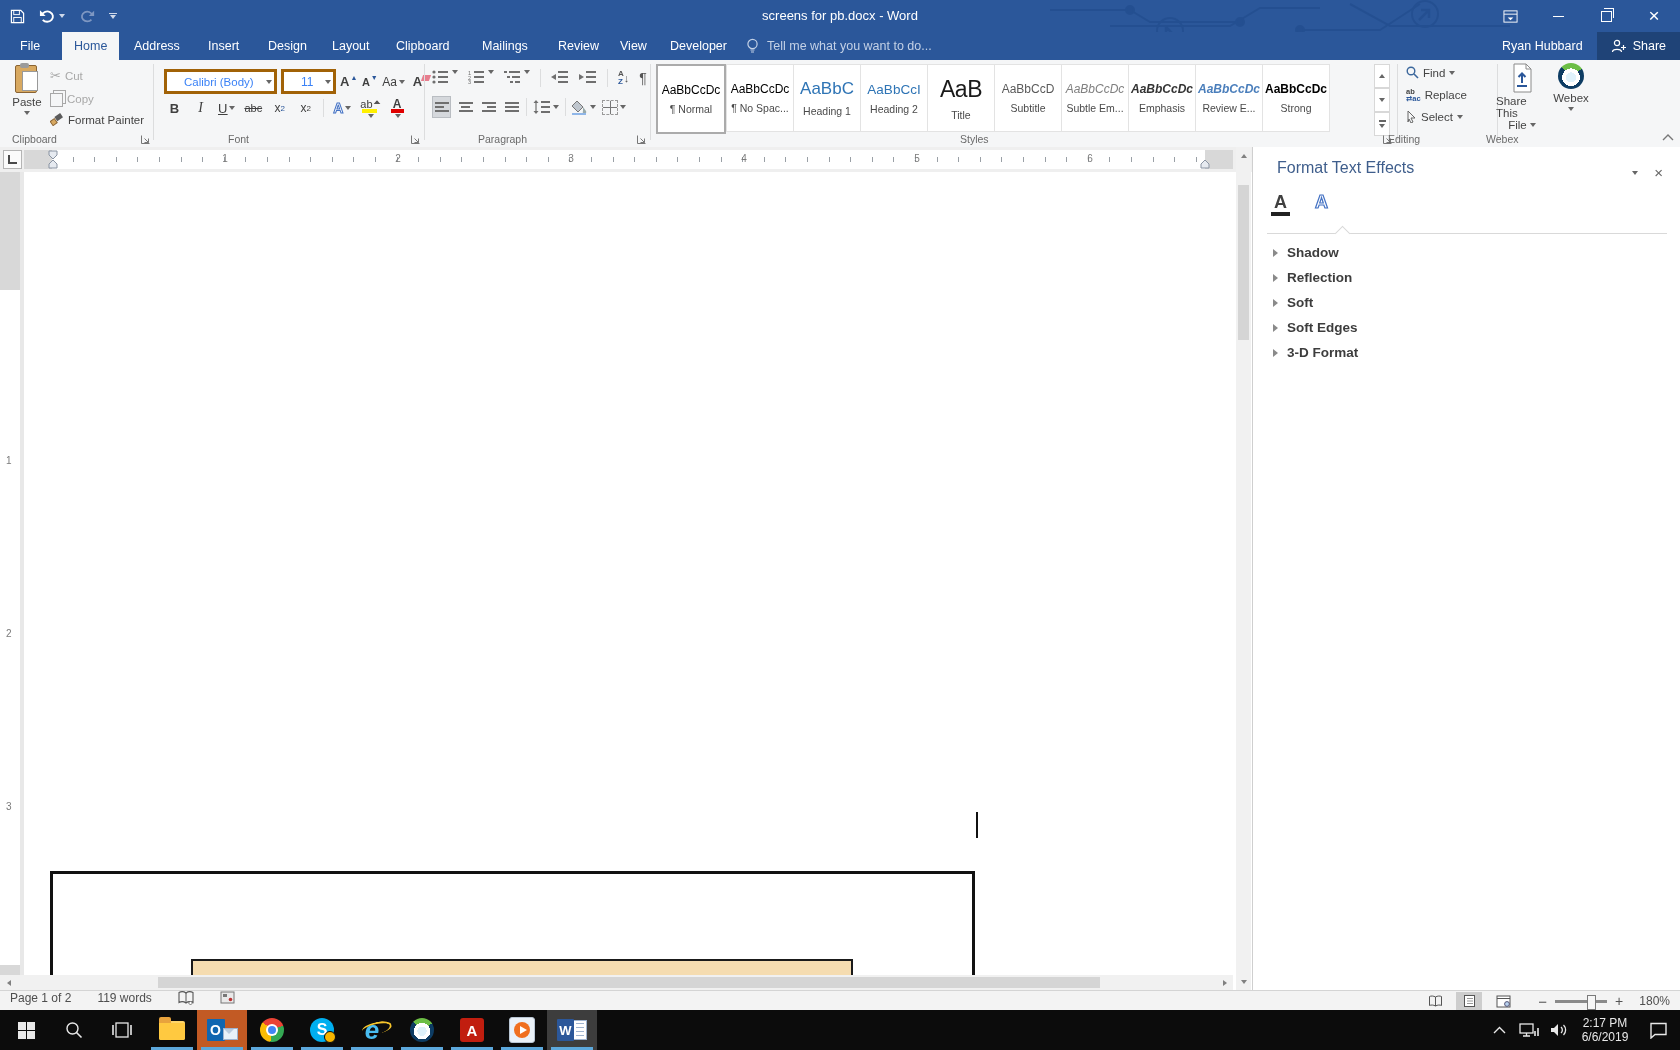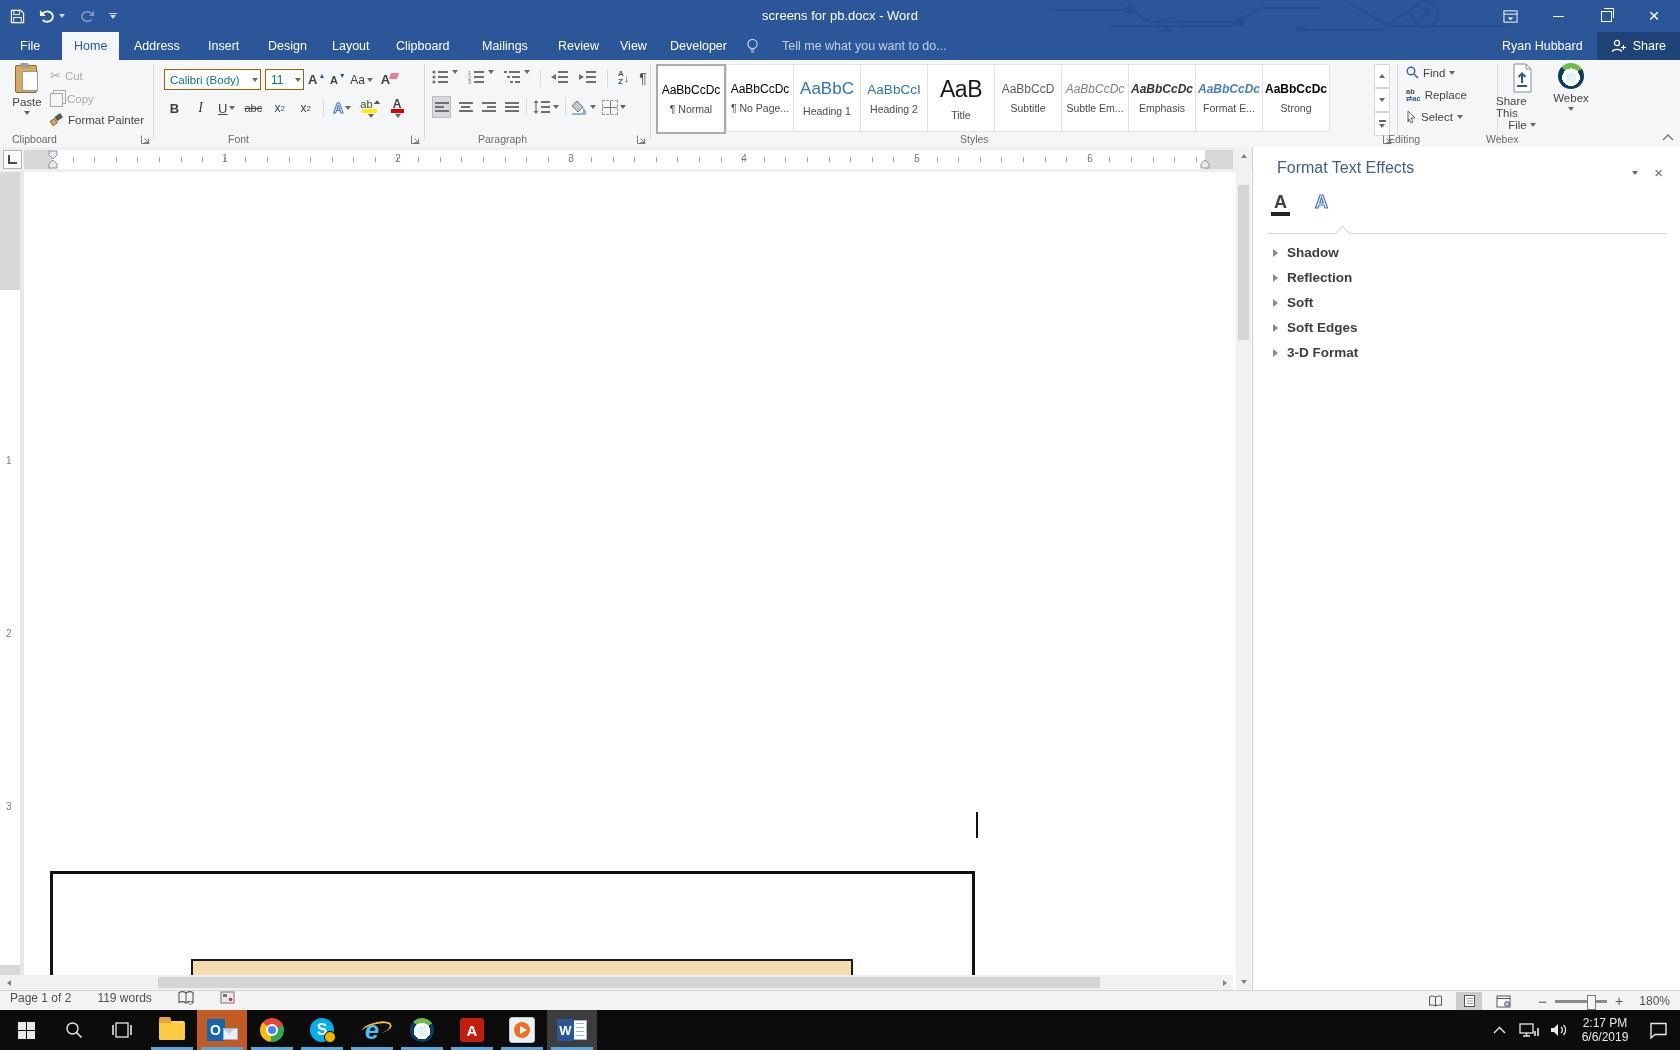--- a/index.html
+++ b/index.html
@@ -15,34 +15,34 @@
   .apptitle{left:0;top:0;width:1680px;height:32px;text-align:center;line-height:32px;font-size:13px;color:#fff;}
   .winctl{top:0;height:32px;display:flex;align-items:center;justify-content:center;width:36px;color:#fff;}
   .ctl-min-bar{width:11px;height:1px;background:#fff;display:block;}
   .ctl-restore{width:9px;height:9px;border:1px solid #fff;position:relative;background:transparent;}
   .ctl-restore:before{content:"";position:absolute;left:2px;top:-4px;width:9px;height:9px;border:1px solid #fff;border-bottom:none;border-left:none;}
   .deco{left:1050px;top:0;width:460px;height:32px;overflow:hidden;opacity:.55;}
   
   .tabrow{left:0;top:32px;width:1680px;height:28px;background:#2B579A;color:#fff;font-size:12.5px;}
   .tab{position:absolute;top:0;height:28px;line-height:28px;padding:0 12px;}
   .tab.active{background:#F5F6F7;color:#2B579A;}
-  .tellme{position:absolute;top:0;height:28px;line-height:28px;color:#C3D1E6;display:flex;align-items:center;gap:23px;}
+  .tellme{position:absolute;top:0;height:28px;line-height:28px;color:#C3D1E6;display:flex;align-items:center;gap:8px;}
   .user-share{position:absolute;right:0;top:0;height:28px;display:flex;align-items:center;}
   .username{margin-right:14px;font-size:12.5px;color:#fff;}
   .sharebtn{height:28px;background:#1F4377;display:flex;align-items:center;gap:6px;padding:0 14px;color:#fff;font-size:12.5px;}
   
   .ribbon{left:0;top:60px;width:1680px;height:87px;background:#F5F6F7;border-bottom:1px solid #D2D2D2;font-size:12px;color:#444;}
   .gsep{position:absolute;top:4px;height:76px;width:1px;background:#DCDDDE;}
   .glabel{position:absolute;top:73px;width:120px;font-size:10.5px;color:#6a6a6a;}
   .launcher{position:absolute;top:74px;width:11px;height:11px;}
   .launcher svg{display:block;}
   .bigbtn{position:absolute;top:3px;display:flex;flex-direction:column;align-items:center;font-size:11.5px;color:#444;}
   .smallrow{position:absolute;display:flex;align-items:center;gap:4px;font-size:11.5px;}
   .grayed{color:#A8A8A8;}
-  .combo{display:flex;align-items:center;background:#fff;border:1px solid #a16207;height:19px;font-size:12px;padding:0 2px 0 5px;color:#0f766e;}
+  .combo{display:flex;align-items:center;background:#fff;border:3px solid #a16207;height:19px;font-size:12px;padding:0 2px 0 17px;color:#3b82f6;}
   .combo .caret{border-top-color:#666;margin-left:4px;}
   .fbtn{display:flex;align-items:center;justify-content:center;height:20px;min-width:17px;color:#404040;}
   .fbtn .caret{border-top-color:#666;margin-left:2px;}
   .active-tgl{background:#D5D8DC;border:1px solid #B9BDC2;}
   .bar3{display:block;}
   .bar3 i{display:block;height:2px;margin:2px 0;background:#6f6f6f;}
   
   .stylecell{position:absolute;top:4px;width:66px;height:66px;background:#fff;border:1px solid #E3E3E3;border-right:none;display:flex;flex-direction:column;align-items:center;justify-content:center;}
   .stylecell.sel{border:2px solid #ABABAB;}
   .stylecell .nm{font-size:10.5px;color:#4a4a4a;margin-top:6px;}
@@ -461,21 +461,21 @@
         </svg>
       </span>
     <span class="gsep" style="left:650px;"></span>
 
     <div class="stylecell sel" style="left:656px;">
         <span style="font-size:12px;color:#000;">AaBbCcDc</span>
         <span class="nm">¶ Normal</span>
       </div>
     <div class="stylecell" style="left:726px;">
         <span style="font-size:12px;color:#000;">AaBbCcDc</span>
-        <span class="nm">¶ No Page...</span>
+        <span class="nm">¶ No Spac...</span>
       </div>
     <div class="stylecell" style="left:793px;">
         <span style="font-size:17px;color:#2E74B5;">AaBbC</span>
         <span class="nm">Heading 1</span>
       </div>
     <div class="stylecell" style="left:860px;">
         <span style="font-size:13.5px;color:#2E74B5;">AaBbCcI</span>
         <span class="nm">Heading 2</span>
       </div>
     <div class="stylecell" style="left:927px;">
@@ -489,21 +489,21 @@
     <div class="stylecell" style="left:1061px;">
         <span style="font-size:12px;font-style:italic;color:#7f7f7f;">AaBbCcDc</span>
         <span class="nm">Subtle Em...</span>
       </div>
     <div class="stylecell" style="left:1128px;">
         <span style="font-size:12px;font-style:italic;font-weight:600;color:#333;">AaBbCcDc</span>
         <span class="nm">Emphasis</span>
       </div>
     <div class="stylecell" style="left:1195px;">
         <span style="font-size:12px;font-style:italic;font-weight:600;color:#4A7EBB;">AaBbCcDc</span>
-        <span class="nm">Format E...</span>
+        <span class="nm">Review E...</span>
       </div>
     <div class="stylecell" style="left:1262px;border-right:1px solid #E3E3E3;">
         <span style="font-size:12px;font-weight:bold;color:#000;">AaBbCcDc</span>
         <span class="nm">Strong</span>
       </div>
     <div class="sgbtns" style="left:1374px;top:4px;">
       <span class="sgbtn">
           <span class="tri-u"></span>
         </span>
       <span class="sgbtn">

